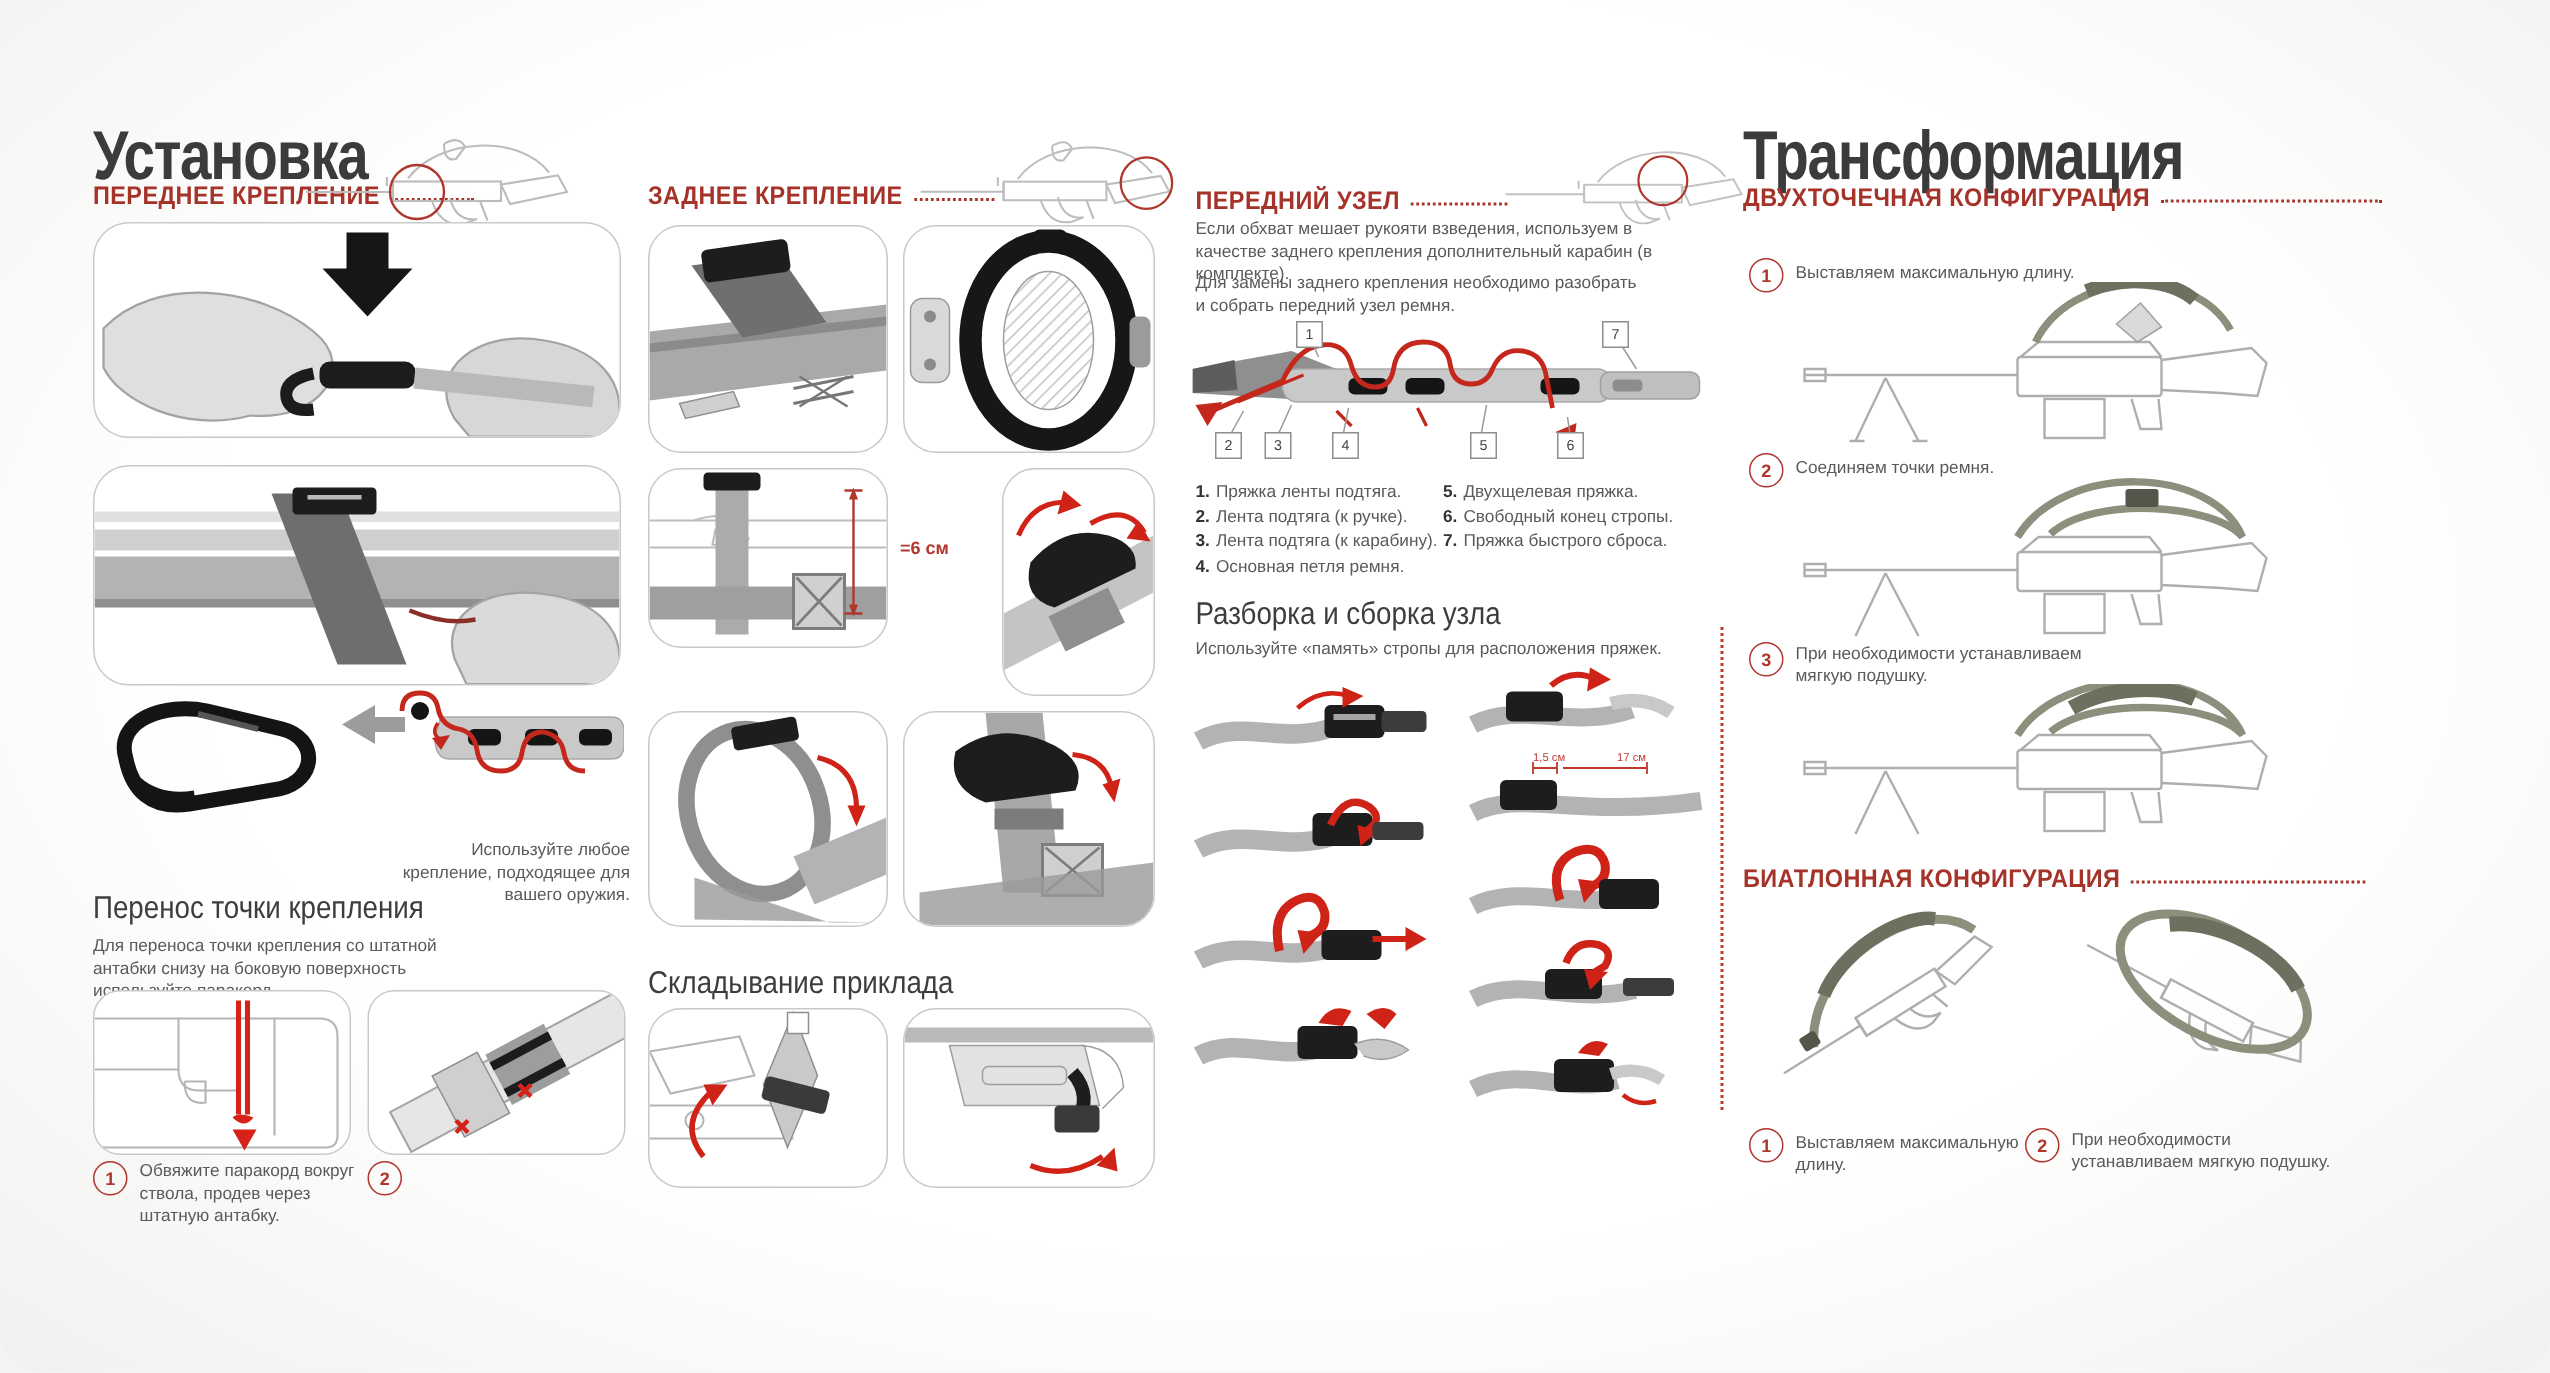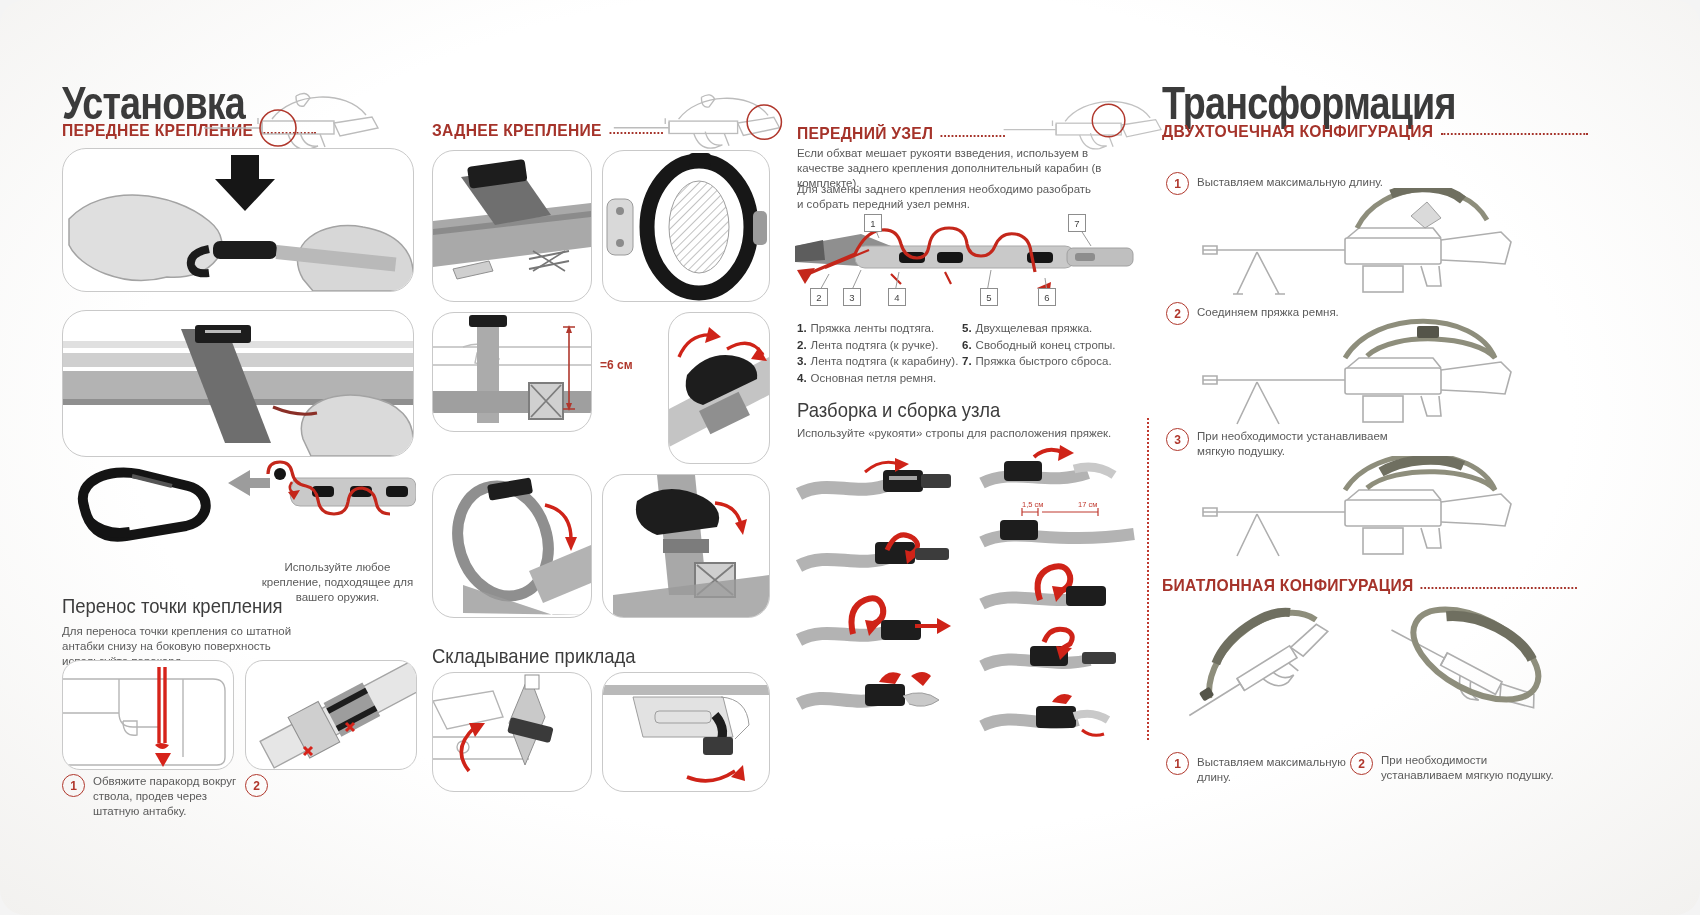--- a/index.html
+++ b/index.html
@@ -87,21 +87,21 @@
   <svg class="abs" style="left:258px;top:452px;" width="158" height="88" viewBox="0 0 158 88">
     <path d="M36,26 H150 q8,0 8,10 v8 q0,10 -8,10 H42 q-10,0 -10,-14 Z" fill="#c9c9c9" stroke="#a8a8a8"></path>
     <rect x="54" y="34" width="22" height="11" rx="4" fill="#151515"></rect>
     <rect x="92" y="34" width="22" height="11" rx="4" fill="#151515"></rect>
     <rect x="128" y="34" width="22" height="11" rx="4" fill="#151515"></rect>
     <circle cx="22" cy="22" r="6" fill="#151515"></circle>
     <path d="M10,22 q0,-12 12,-12 q10,0 12,10 q2,12 14,14 q10,2 12,14 q2,14 16,14 q12,0 14,-12 q2,-14 14,-14 q12,2 14,14 q2,12 14,12" stroke="#c4271b" stroke-width="3.2" fill="none"></path>
     <path d="M34,30 q-6,8 4,12" stroke="#c4271b" stroke-width="2.4" fill="none"></path>
     <polygon points="30,40 42,38 36,48" fill="#c4271b"></polygon>
   </svg>
-  <div class="abs body" style="left:255px;top:560px;width:165px;text-align:center;">Используйте любое крепление, подходящее для вашего оружия.</div>
+  <div class="abs body" style="left:255px;top:560px;width:165px;text-align:right;">Используйте любое крепление, подходящее для вашего оружия.</div>
 
   <div class="abs subhead" style="left:62px;top:594px;">Перенос точки крепления</div>
   <div class="abs body" style="left:62px;top:624px;width:250px;">Для переноса точки крепления со штатной антабки снизу на боковую поверхность используйте паракорд.</div>
 
   <div class="panel" style="left:62px;top:660px;width:170px;height:108px;border-radius:18px;">
     <svg width="170" height="108" viewBox="0 0 170 108">
       <g stroke="#b5b5b5" stroke-width="1.4" fill="none">
         <path d="M0,18 H150 q12,0 12,12 V96 q0,8 -8,8 H0"></path>
         <path d="M0,52 H56 V18 M56,52 q0,14 14,14 H96 M120,18 V96"></path>
         <path d="M60,60 h14 v14 q-14,2 -14,-14"></path>
@@ -334,21 +334,21 @@
         <span class="ln">6.</span>
         <span>Свободный конец стропы.</span>
       </div>
     <div class="legend-item">
         <span class="ln">7.</span>
         <span>Пряжка быстрого сброса.</span>
       </div>
   </div>
 
   <div class="abs subhead" style="left:797px;top:398px;">Разборка и сборка узла</div>
-  <div class="abs body" style="left:797px;top:426px;width:330px;">Используйте «рукояти» стропы для расположения пряжек.</div>
+  <div class="abs body" style="left:797px;top:426px;width:330px;">Используйте «память» стропы для расположения пряжек.</div>
 
   <svg class="abs" style="left:795px;top:450px;" width="160" height="64" viewBox="0 0 160 64">
     <path d="M4,44 C34,28 60,48 96,34" stroke="#b3b3b3" stroke-width="13" fill="none"></path>
     <rect x="88" y="20" width="40" height="22" rx="4" fill="#1d1d1d"></rect>
     <rect x="94" y="26" width="28" height="4" fill="#fff" opacity=".6"></rect>
     <rect x="126" y="24" width="30" height="14" rx="3" fill="#3c3c3c"></rect>
     <path d="M70,22 q16,-14 34,-8" stroke="#cf2318" stroke-width="3" fill="none"></path>
     <polygon points="100,8 114,14 100,22" fill="#cf2318"></polygon>
   </svg>
   <svg class="abs" style="left:795px;top:520px;" width="160" height="64" viewBox="0 0 160 64">
@@ -431,21 +431,21 @@
       <path d="M246,52 L306,44 L316,54 L310,76 L286,74 L246,72"></path>
       <rect x="168" y="78" width="40" height="26"></rect>
     </g>
     <path d="M162,40 C185,-8 268,-12 292,32" stroke="#8e8e7c" stroke-width="5" fill="none"></path>
     <path d="M196,6 C220,-4 252,-2 268,12" stroke="#6f6f60" stroke-width="9" fill="none"></path>
     <polygon points="216,28 232,14 246,30 230,40" fill="#dadada" stroke="#a0a0a0"></polygon>
   </svg>
 
   <div class="step" style="left:1166px;top:302px;width:320px;">
     <div class="numc">2</div>
-    <div class="body" style="width:230px;padding-top:3px;">Соединяем пряжка ремня.</div>
+    <div class="body" style="width:230px;padding-top:3px;">Соединяем точки ремня.</div>
   </div>
   <svg class="abs" style="left:1195px;top:318px;" width="340" height="112" viewBox="0 0 340 112">
     <g stroke="#aeaeae" stroke-width="1.6" fill="none">
       <path d="M8,62 H150 M8,58 h14 v8 h-14 Z"></path>
       <path d="M62,64 L42,106 M62,64 L84,106"></path>
       <rect x="150" y="50" width="96" height="26" rx="2"></rect>
       <path d="M152,50 L164,40 H238 L246,50"></path>
       <path d="M226,78 l6,20 h14 l-2,-20"></path>
       <path d="M246,52 L306,44 L316,54 L310,76 L286,74 L246,72"></path>
       <rect x="168" y="78" width="40" height="26"></rect>

